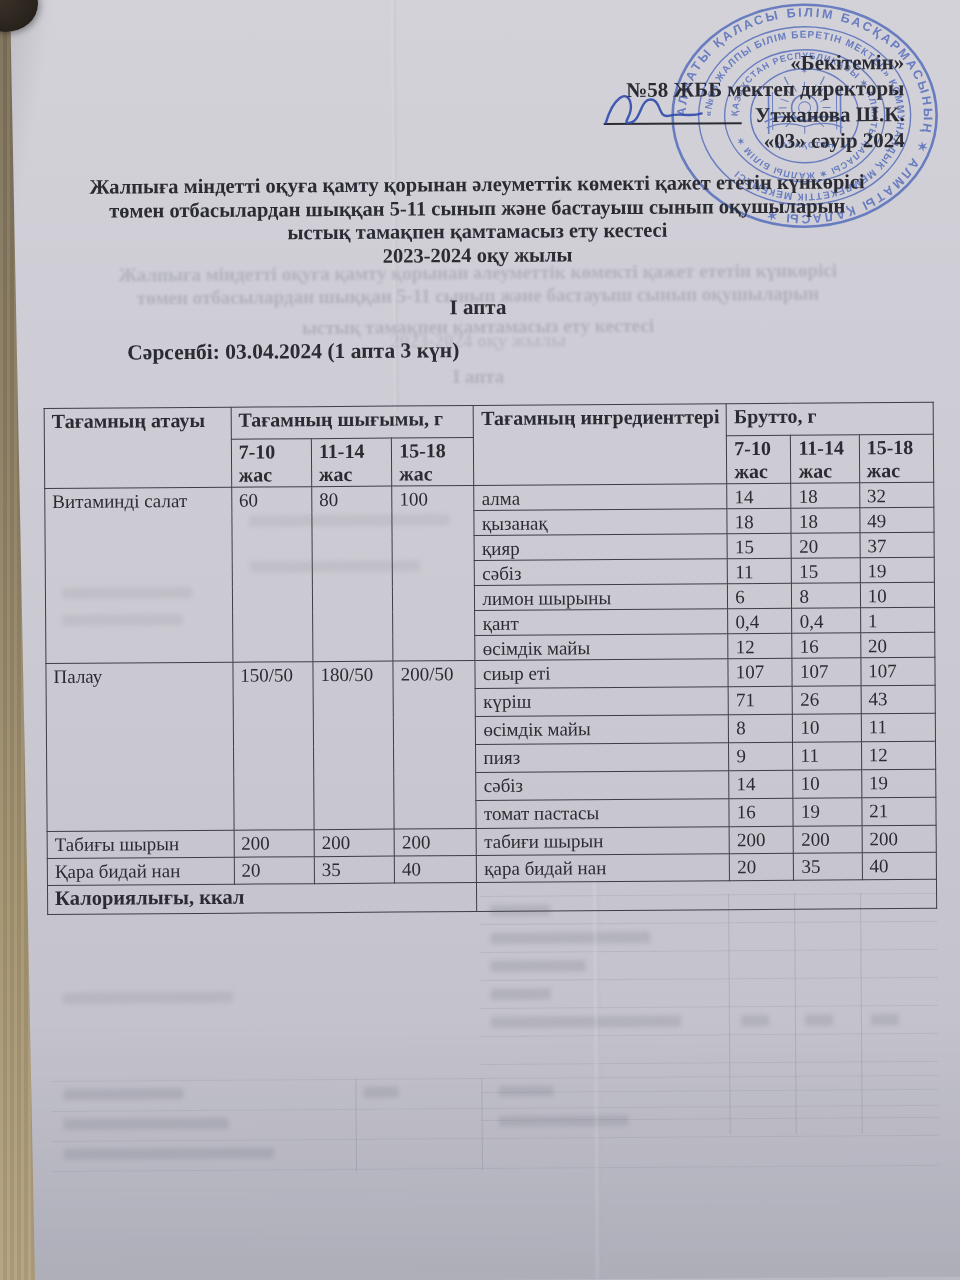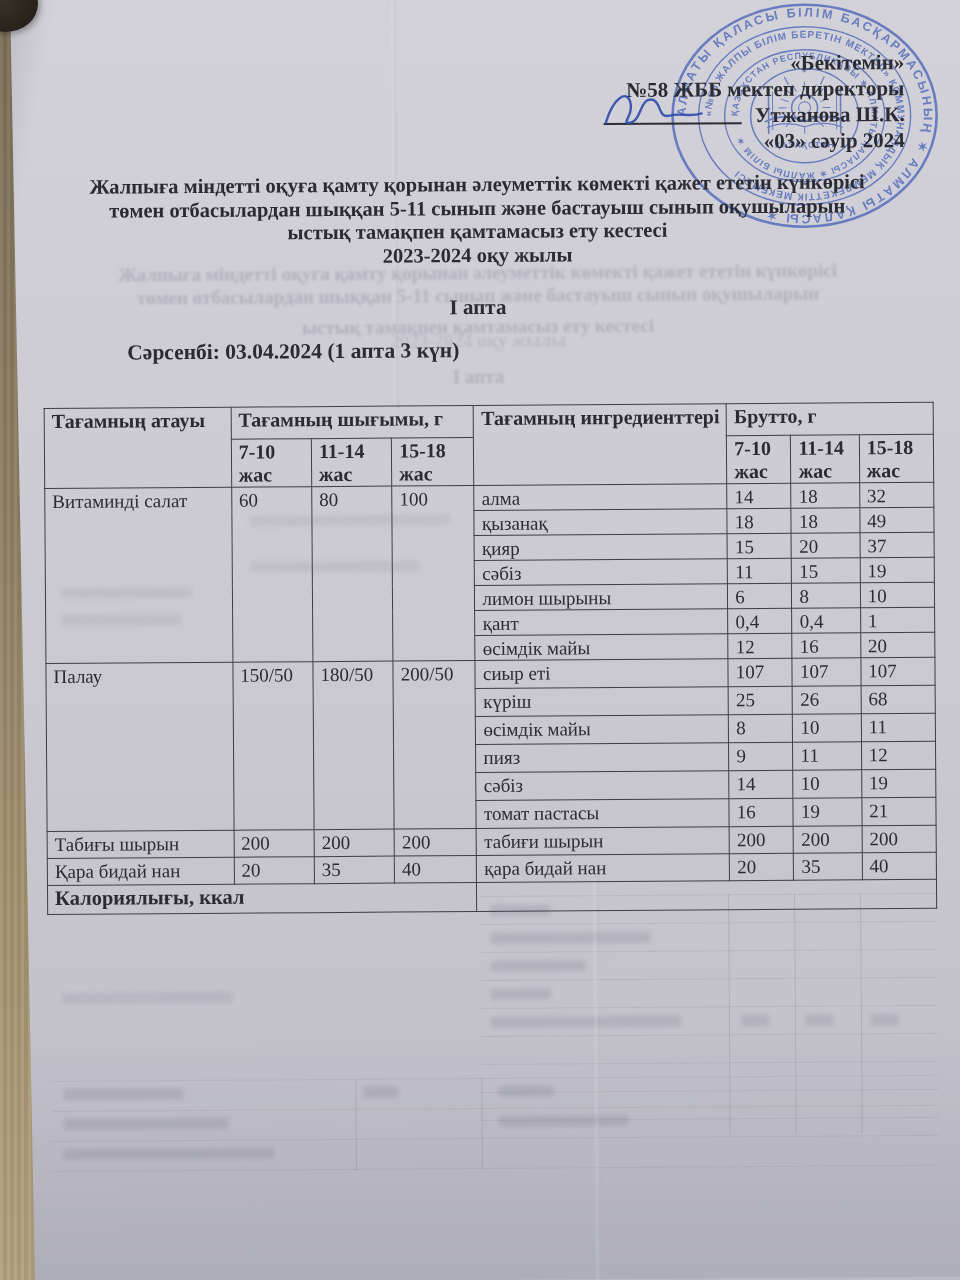--- a/index.html
+++ b/index.html
@@ -254,23 +254,23 @@
           <td rowspan="6">150/50</td>
           <td rowspan="6">180/50</td>
           <td rowspan="6">200/50</td>
           <td>сиыр еті</td>
           <td>107</td>
           <td>107</td>
           <td>107</td>
         </tr>
         <tr class="r-tall">
           <td>күріш</td>
-          <td>25</td>
+          <td>71</td>
           <td>26</td>
-          <td>68</td>
+          <td>43</td>
         </tr>
         <tr class="r-tall">
           <td>өсімдік майы</td>
           <td>8</td>
           <td>10</td>
           <td>11</td>
         </tr>
         <tr class="r-tall">
           <td>пияз</td>
           <td>9</td>

